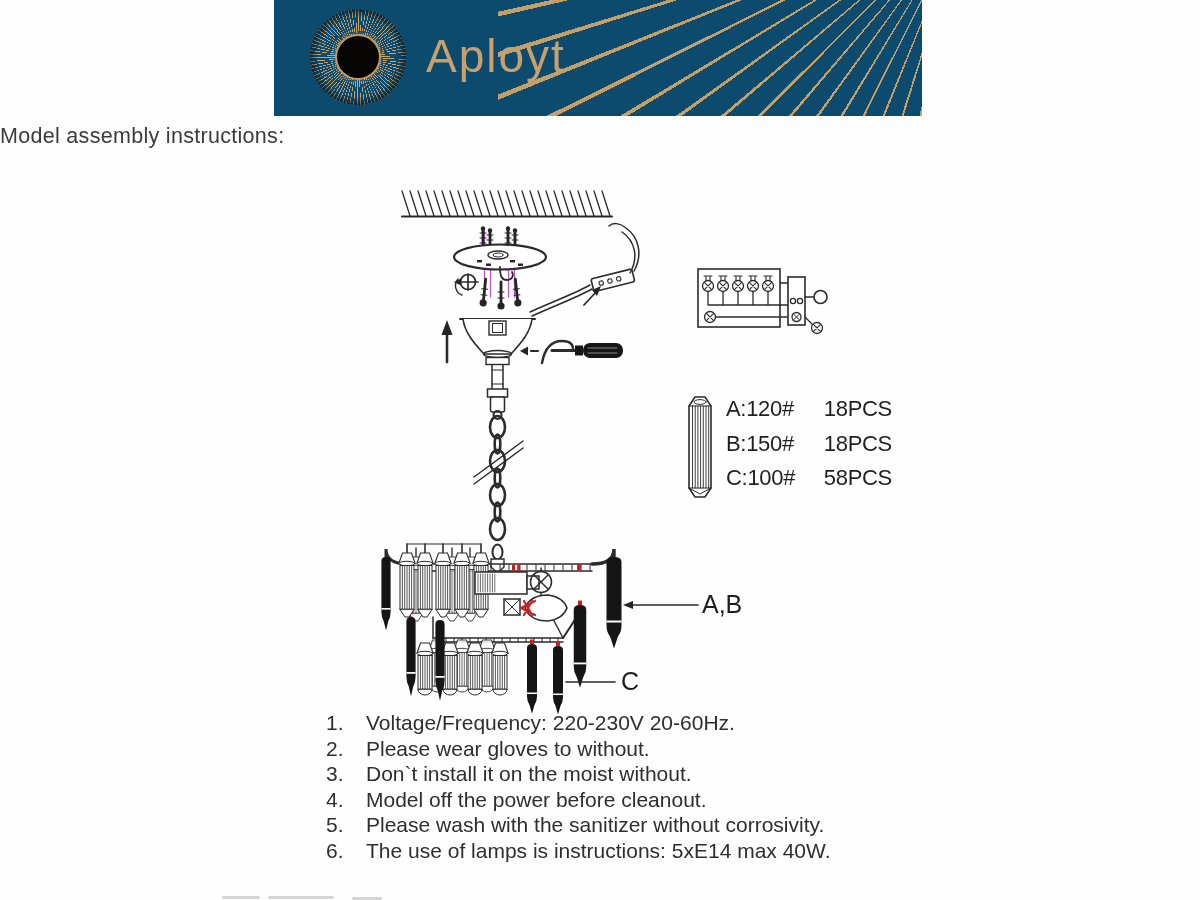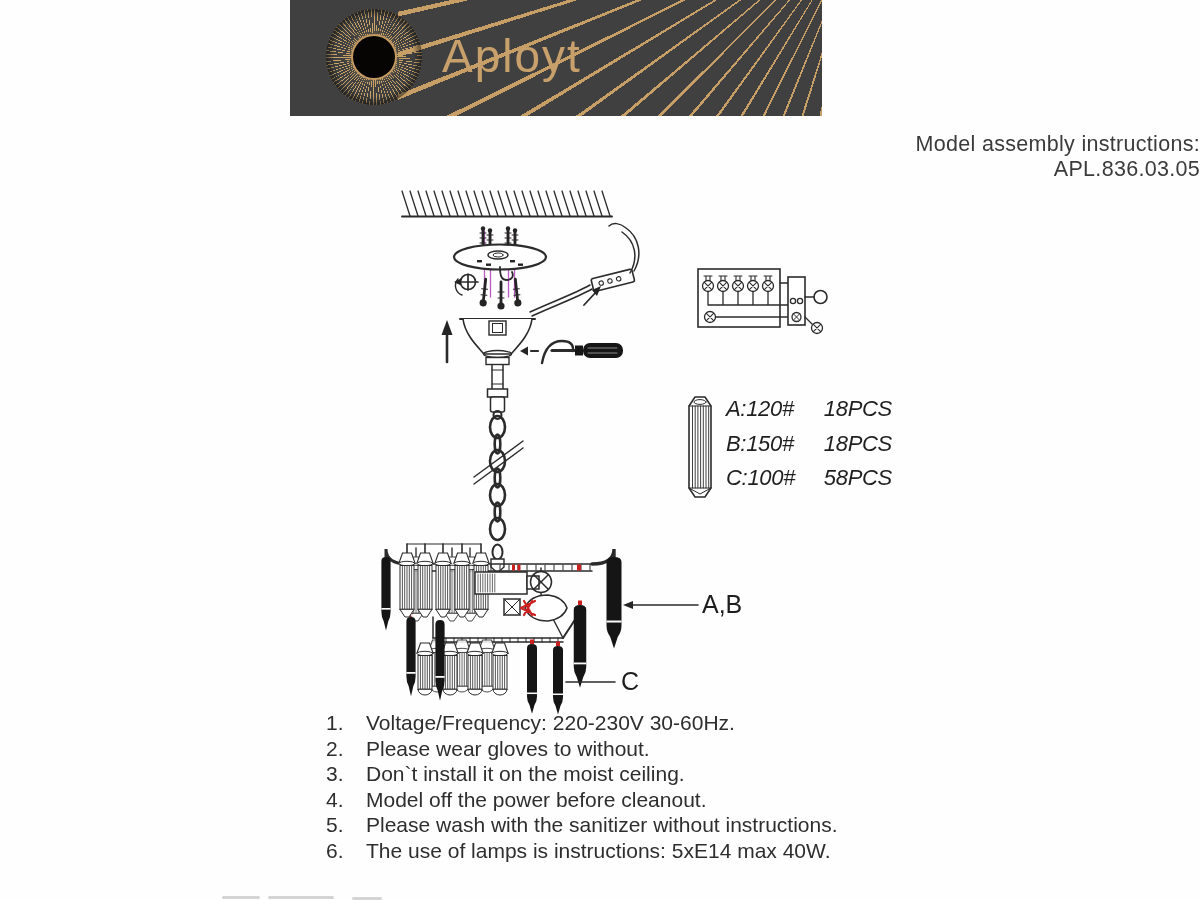--- a/index.html
+++ b/index.html
@@ -1,47 +1,47 @@
 <!DOCTYPE html>
 <html><head>
 <meta charset="utf-8">
 <style>
   html,body{margin:0;padding:0;background:#ffffff;}
   .page{position:relative;width:1200px;height:900px;background:#fefefe;overflow:hidden;
         font-family:"Liberation Sans",sans-serif;}
 
   
-  .banner{position:absolute;left:290px;top:0;width:532px;height:116px;background:#404040;
+  .banner{position:absolute;left:274px;top:0;width:648px;height:116px;background:#0c4a6e;
           overflow:hidden;display:flex;align-items:center;}
   .sunburst{position:absolute;left:36px;top:9px;width:96px;height:96px;border-radius:50%;
             background:repeating-conic-gradient(#c9a369 0deg 1.1deg, rgba(10,9,7,0) 1.1deg 4.4deg);}
   .sunburst::after{content:"";position:absolute;inset:0;border-radius:50%;
             background:radial-gradient(circle,rgba(10,9,7,0) 0 58%,#0a0907 82%);}
   .sunburst-core{position:absolute;inset:27px;background:#060503;border-radius:50%;
             box-shadow:0 0 0 2px #c49a62,0 0 7px 2px rgba(205,165,105,.45);z-index:2;}
   .brand{position:absolute;left:152px;top:50%;transform:translateY(-54%);
          color:#c7a06b;font-size:46px;letter-spacing:2px;font-weight:400;}
   .rays{position:absolute;right:-46px;top:-92px;width:470px;height:310px;
         background:repeating-conic-gradient(from 96deg at 100% 0%,
                    rgba(206,164,104,.95) 0deg 0.55deg, rgba(10,9,7,0) 0.55deg 4.6deg);}
 
   
-  .title,.model{position:absolute;left:0;width:1200px;text-align:right;color:#3b3b3b;
-                font-size:21.5px;line-height:26px;letter-spacing:.3px;margin-top:8px;}
+  .title,.model{position:absolute;left:0;width:1200px;text-align:left;color:#3b3b3b;
+                font-size:21.5px;line-height:26px;letter-spacing:.3px;}
   .title{top:123px;}
   .model{top:148px;}
 
   
   .diagram{position:absolute;left:380px;top:185px;width:540px;height:530px;}
   .diagram text{font-family:"Liberation Sans",sans-serif;fill:#1d1d1d;}
 
   
   .parts{position:absolute;left:726px;top:398px;width:166px;color:#1f1f1f;}
   .part-row{display:flex;justify-content:space-between;align-items:center;
-            height:22px;margin-bottom:12.5px;font-size:22px;letter-spacing:-.3px;font-style:italic;}
+            height:22px;margin-bottom:12.5px;font-size:22px;letter-spacing:-.3px;}
 
   
   .instructions{position:absolute;left:326px;top:710px;margin:0;padding:0;list-style:none;
                 color:#2e2e2e;font-size:21px;}
   .instructions li{display:grid;grid-template-columns:40px 1fr;line-height:25.6px;}
 
   
   .smudge{position:absolute;height:3px;background:#d4d4d4;border-radius:2px;}
 </style>
 </head>
@@ -51,21 +51,20 @@
 
   <header class="banner">
     <div class="rays"></div>
     <div class="sunburst">
       <div class="sunburst-core"></div>
     </div>
     <div class="brand">Aployt</div>
   </header>
 
   <div class="title">Model assembly instructions:</div>
-  <div class="model">APL.836.03.05</div>
 
   <svg class="diagram" viewBox="0 0 540 530">
     <defs>
       <g id="scrU" stroke="#242424">
         <line x1="0" y1="2" x2="0" y2="22" stroke-width="2.8"></line>
         <line x1="-3" y1="6" x2="3" y2="6" stroke-width="1"></line>
         <line x1="-3" y1="11" x2="3" y2="11" stroke-width="1"></line>
         <line x1="-3" y1="16" x2="3" y2="16" stroke-width="1"></line>
         <circle cx="0" cy="1.5" r="2.2" fill="#242424" stroke="none"></circle>
       </g>
@@ -345,37 +344,37 @@
     </div>
     <div class="part-row">
       <span>C:100#</span>
       <span>58PCS</span>
     </div>
   </div>
 
   <ol class="instructions">
     <li>
       <span>1.</span>
-      <span>Voltage/Frequency: 220-230V 30-60Hz.</span>
+      <span>Voltage/Frequency: 220-230V 20-60Hz.</span>
     </li>
     <li>
       <span>2.</span>
       <span>Please wear gloves to without.</span>
     </li>
     <li>
       <span>3.</span>
-      <span>Don`t install it on the moist ceiling.</span>
+      <span>Don`t install it on the moist without.</span>
     </li>
     <li>
       <span>4.</span>
       <span>Model off the power before cleanout.</span>
     </li>
     <li>
       <span>5.</span>
-      <span>Please wash with the sanitizer without instructions.</span>
+      <span>Please wash with the sanitizer without corrosivity.</span>
     </li>
     <li>
       <span>6.</span>
       <span>The use of lamps is instructions: 5xE14 max 40W.</span>
     </li>
   </ol>
 
   <div class="smudge" style="left:222px;top:896px;width:38px;"></div>
   <div class="smudge" style="left:268px;top:896px;width:66px;"></div>
   <div class="smudge" style="left:352px;top:897px;width:30px;"></div>

